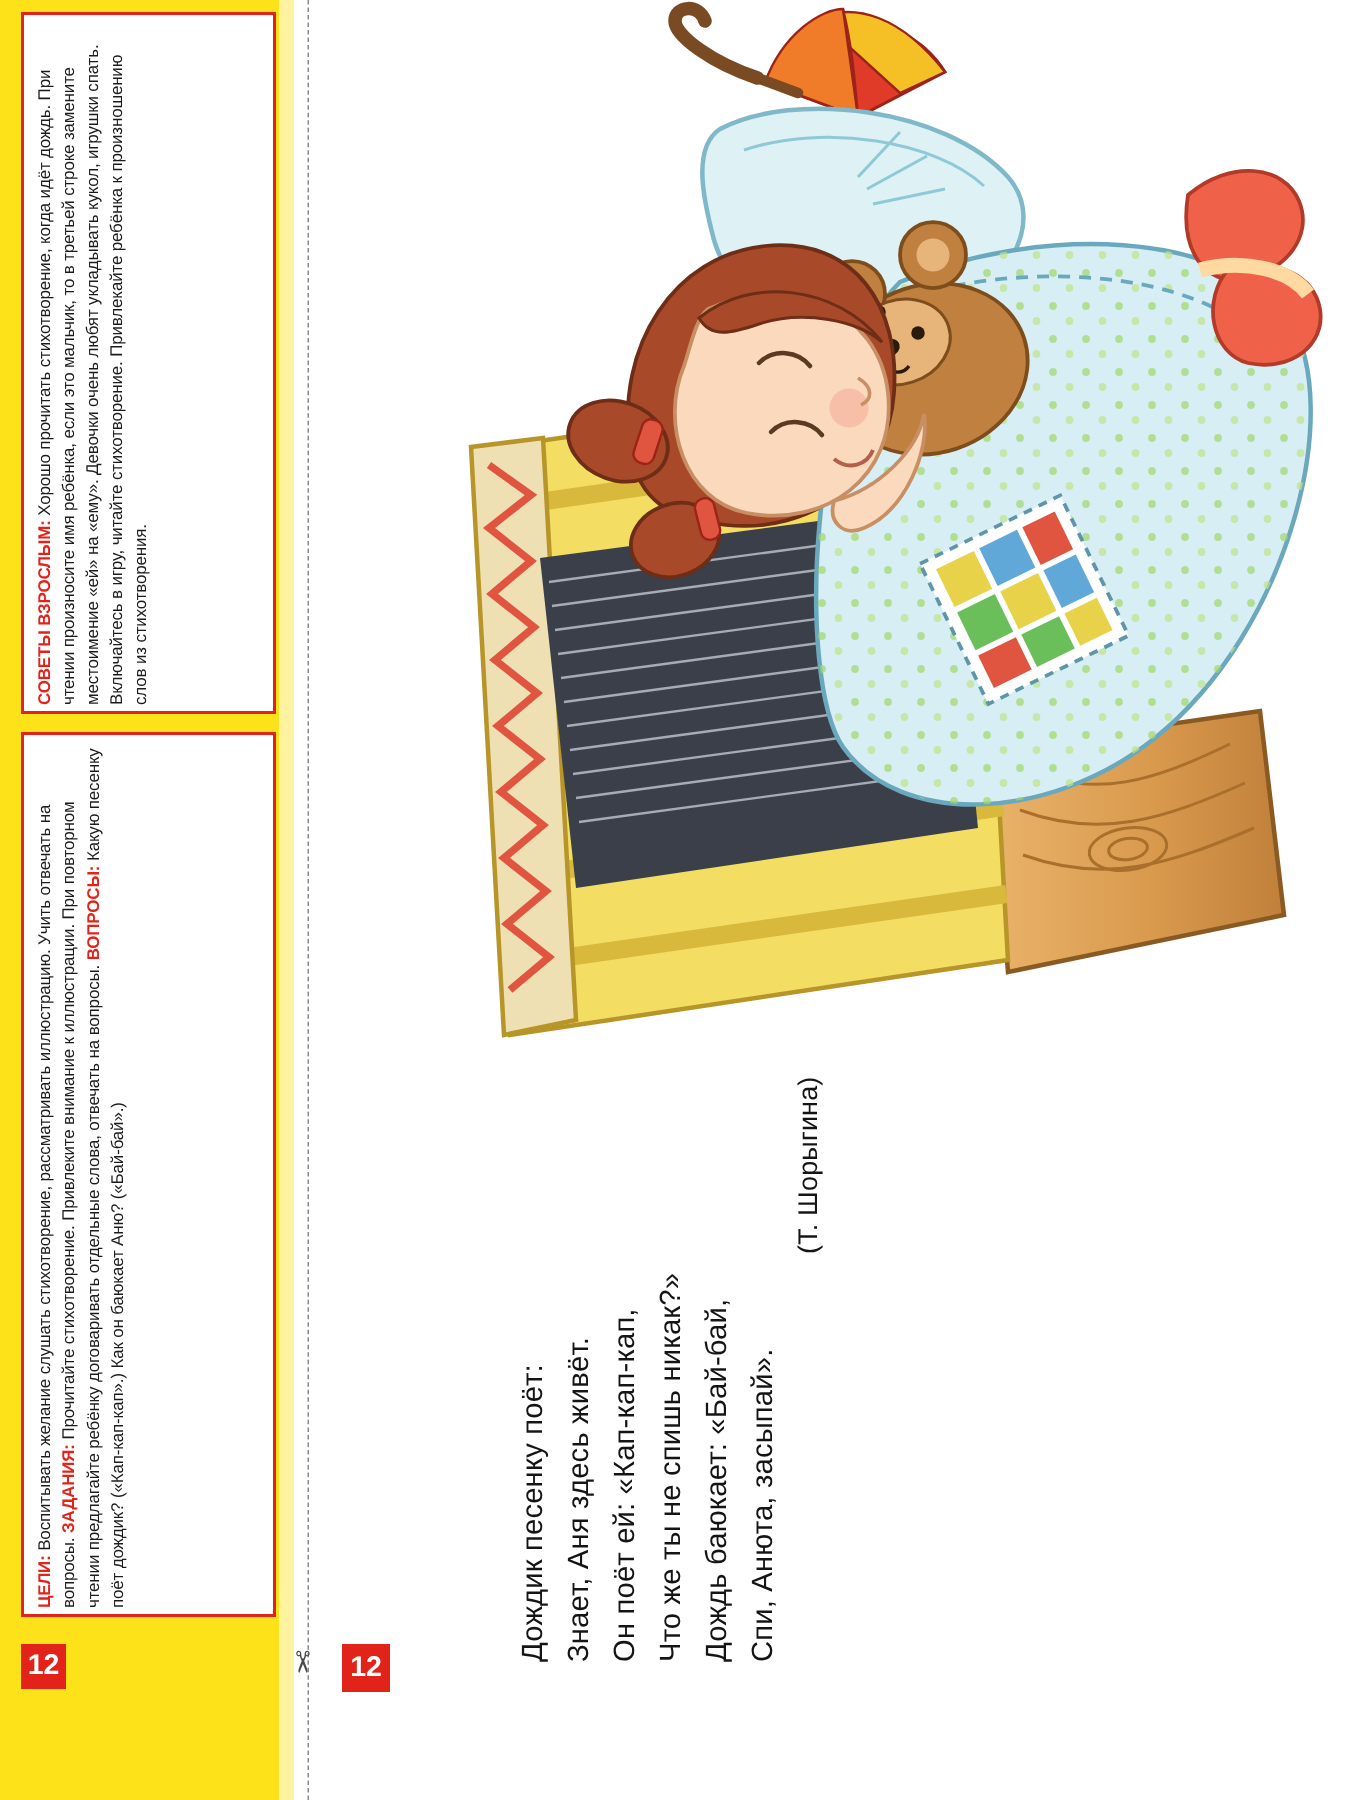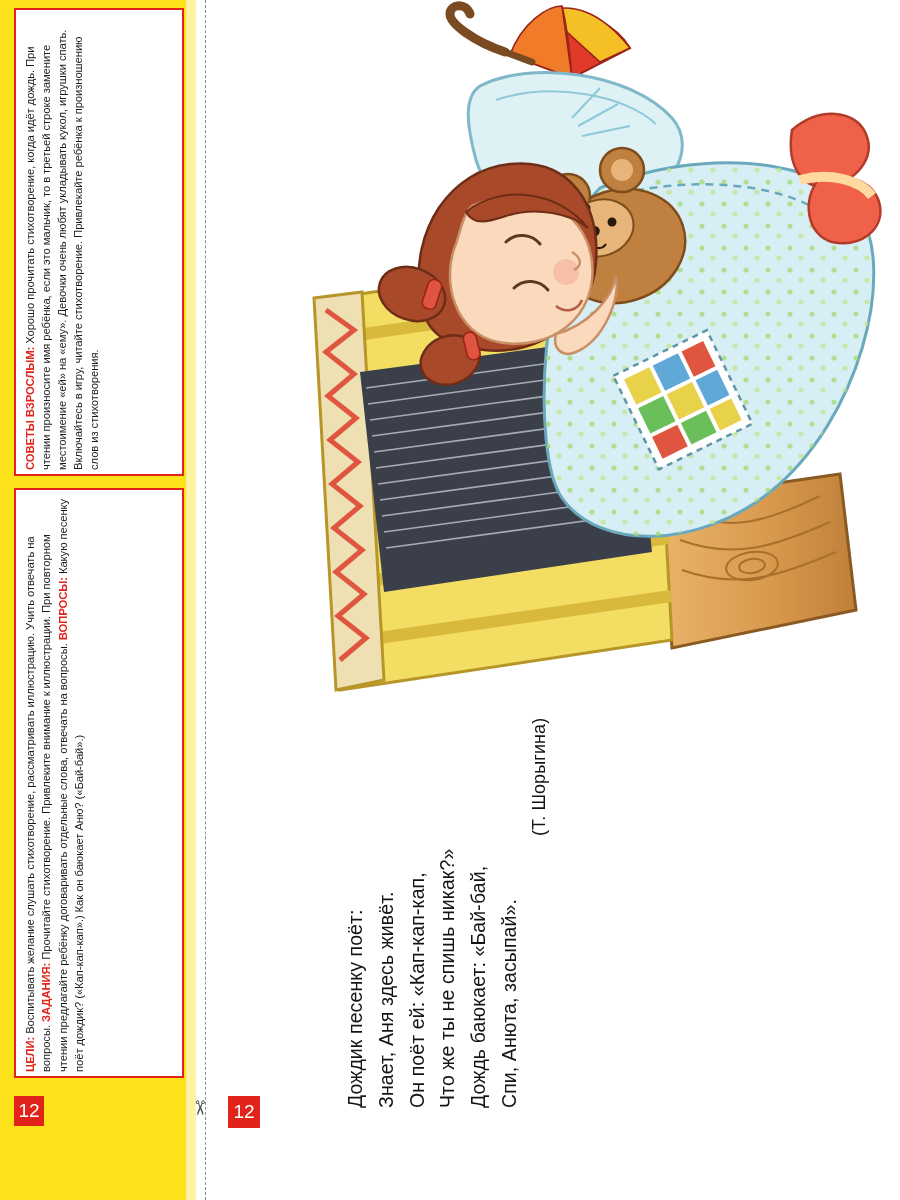--- a/index.html
+++ b/index.html
@@ -103,21 +103,21 @@
     color: #1b1b1b;
     letter-spacing: -0.1px;
     text-align: left;
   }
 
   
   .page-num {
     position: absolute;
     background: #e2231a;
     color: #ffffff;
-    font-weight: normal;
+    font-weight: bold;
     font-size: 19px;
     text-align: center;
     line-height: 30px;
   }
   #page-num-left {
     left: 14px;
     top: 1096px;
     width: 30px;
     height: 30px;
   }

